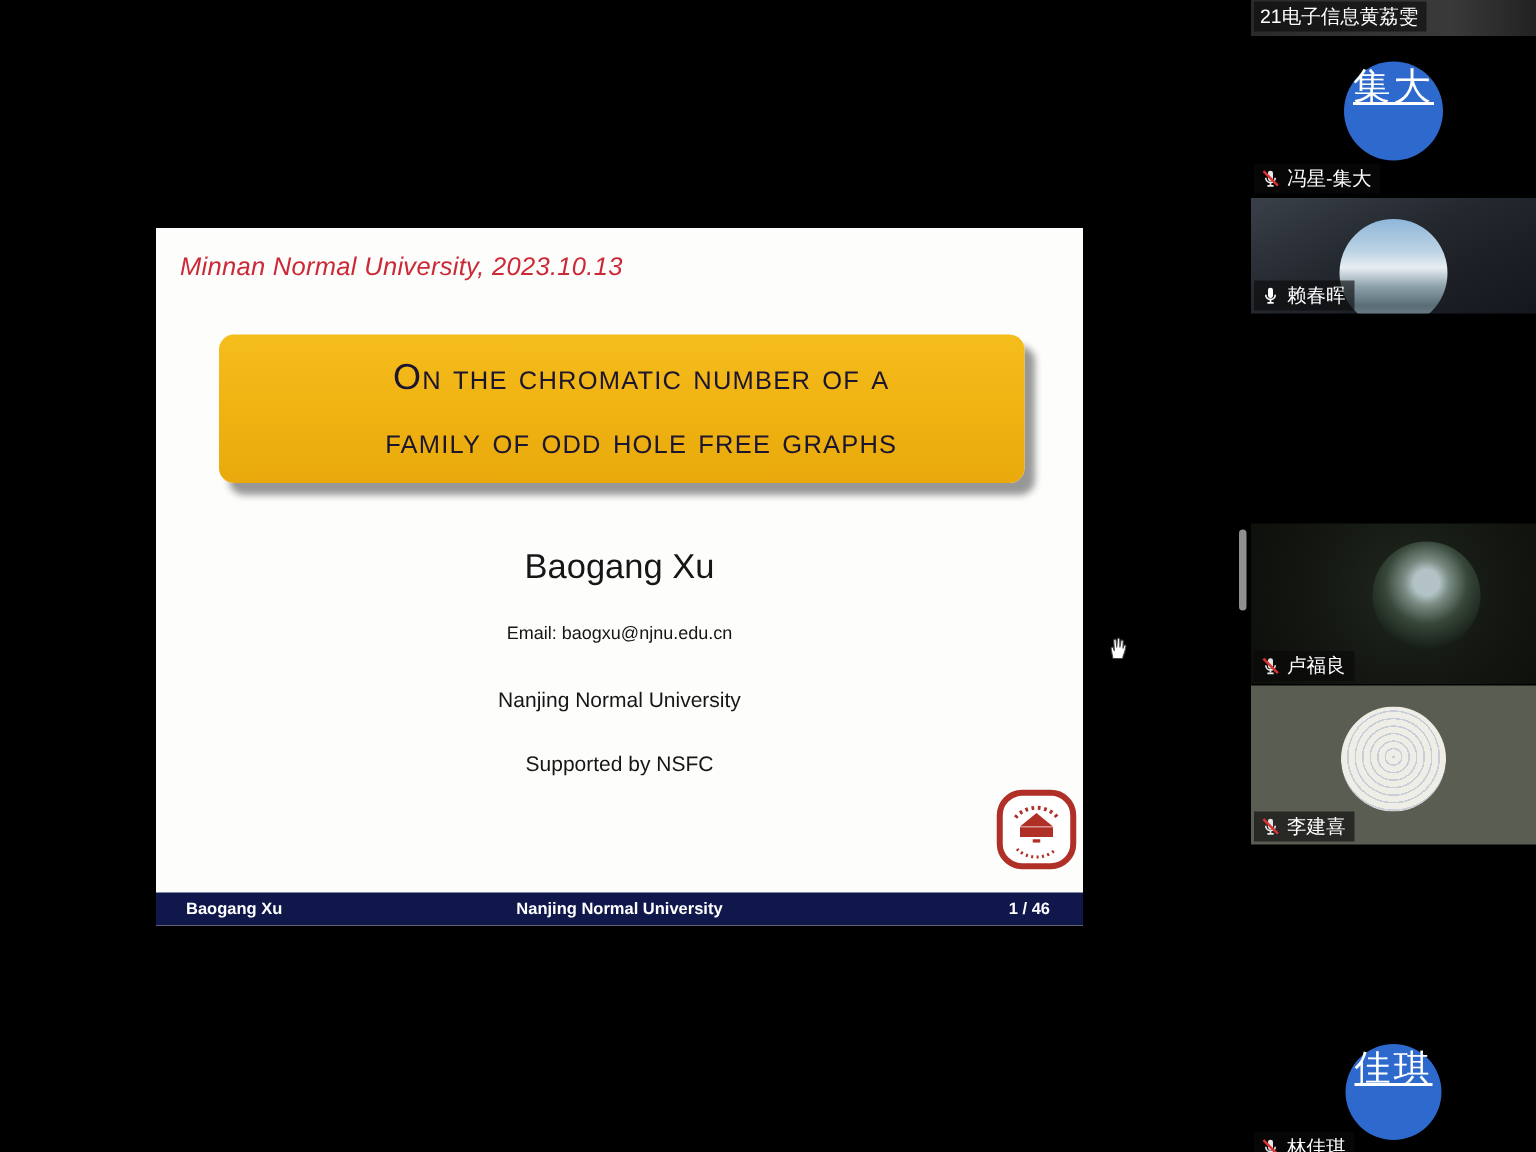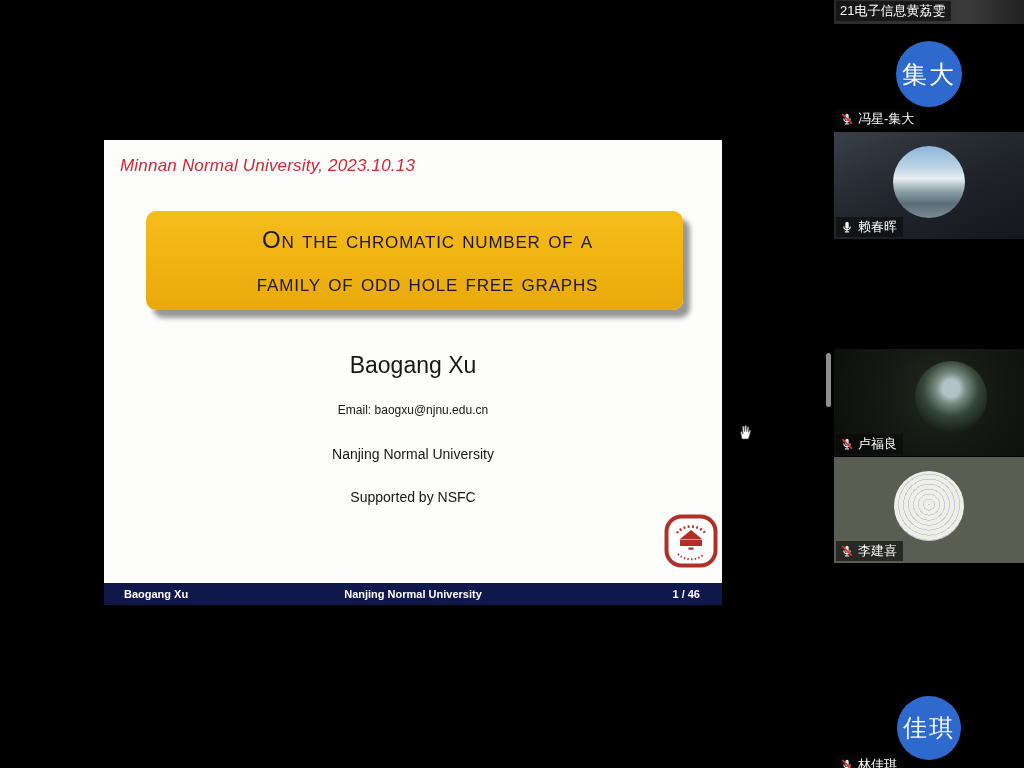--- a/index.html
+++ b/index.html
@@ -1,20 +1,20 @@
 <!DOCTYPE html>
 <html><head>
 <meta charset="utf-8">
 <style>
   * { margin:0; padding:0; box-sizing:border-box; }
   html,body { width:1024px; height:768px; background:#000; overflow:hidden;
               font-family:"Liberation Sans", sans-serif; position:relative; }
 
   
-  .slide { position:absolute; left:104px; top:140px; width:618px; height:465px;
+  .slide { position:absolute; left:104px; top:152px; width:618px; height:465px;
            background:#fdfdfc; overflow:hidden; }
   .venue { position:absolute; left:16px; top:16px; font-size:17px; font-style:italic;
            color:#cc2936; letter-spacing:.2px; }
   .banner { position:absolute; left:42px; top:71px; width:537px; height:99px;
             background:linear-gradient(180deg,#f5bd1c 0%,#efb211 55%,#e9a90c 100%);
             border-radius:10px; box-shadow:7px 8px 5px #979797;
             display:flex; flex-direction:column; align-items:center; justify-content:center;padding-left:26px; }
   .banner-line { font-variant:small-caps; font-size:24px; line-height:43px;
                  color:#1b1530; letter-spacing:.8px; }
   .centerline { position:absolute; left:0; width:100%; text-align:center; color:#161616; }
@@ -26,36 +26,36 @@
   .slide-footer { position:absolute; left:0; bottom:0; width:100%; height:22px;
             background:#10174b; color:#fff; font-size:11px; font-weight:bold;
             display:flex; align-items:center; }
   .sf-left  { position:absolute; left:20px; }
   .sf-center{ position:absolute; left:0; width:100%; text-align:center; }
   .sf-right { position:absolute; right:22px; }
 
   
   .panel { position:absolute; left:834px; top:0; width:190px; height:768px; background:#000; }
   .tile  { position:absolute; left:0; width:190px; overflow:hidden; }
-  .avatar { border-radius:50%; margin:0 auto; display:flex; align-items:center;
-            justify-content:center; }
+  .avatar { border-radius:50%; margin:0 auto; display:flex; align-items:flex-start;
+            justify-content:center;text-decoration:underline; }
   .avatar-blue { background:#2e6ace; color:#fff; letter-spacing:2px; }
   .name-label { position:absolute; left:2px; bottom:2px; display:inline-flex;
             align-items:center; gap:4px; background:rgba(10,10,10,.62); color:#fff;
             font-size:13px; line-height:16px; padding:2px 6px 2px 4px; white-space:nowrap; }
   .icon-14 { width:14px; height:14px; flex:0 0 auto; }
   .ss-badge { background:#1b1b1b; border-radius:2px; width:17px; height:14px;
             display:inline-flex; align-items:center; justify-content:center; flex:0 0 auto; }
 
   .tile1 { top:0; height:24px;
            background:linear-gradient(90deg,#2a2a2a,#3a3a3a 70%,#222);text-align:center; }
   .tile1 .name-label { top:1px; bottom:auto; left:2px; }
   .tile2 { top:25px;  height:106px; background:#000; }
   .tile2 .avatar { width:66px; height:66px; margin-top:16px; font-size:25px; }
-  .tile3 { top:132px; height:107px;
+  .tile3 { top:132px; height:77px;
            background:linear-gradient(155deg,#3a4049 0%,#23272e 45%,#14171c 100%); }
   .tile3 .avatar { width:72px; height:72px; margin-top:14px;
            background:linear-gradient(180deg,#8fb6d9 0%,#bcd3e4 30%,#e9eff3 45%,#8fa3ad 62%,#5a6e78 80%,#7b8a90 100%); }
   .tile4 { top:240px; height:108px; border:2px solid #22a850;
            background:linear-gradient(100deg,#121a10 0%,#36422b 55%,#1a2316 100%); }
   .tile4 .avatar { width:78px; height:78px; margin-top:11px;
            background:linear-gradient(90deg,rgba(0,0,0,0) 44%,#14240f 46% 55%,rgba(0,0,0,0) 57%),
                       linear-gradient(90deg,#3f6d33,#649559 30%,#2c4f24 50%,#56874a 72%,#365f2c); }
   .tile5 { top:349px; height:107px;
            background:radial-gradient(circle at 55% 40%, #20261e 0%, #121510 60%, #0c0e0a 100%);padding-left:44px; }

